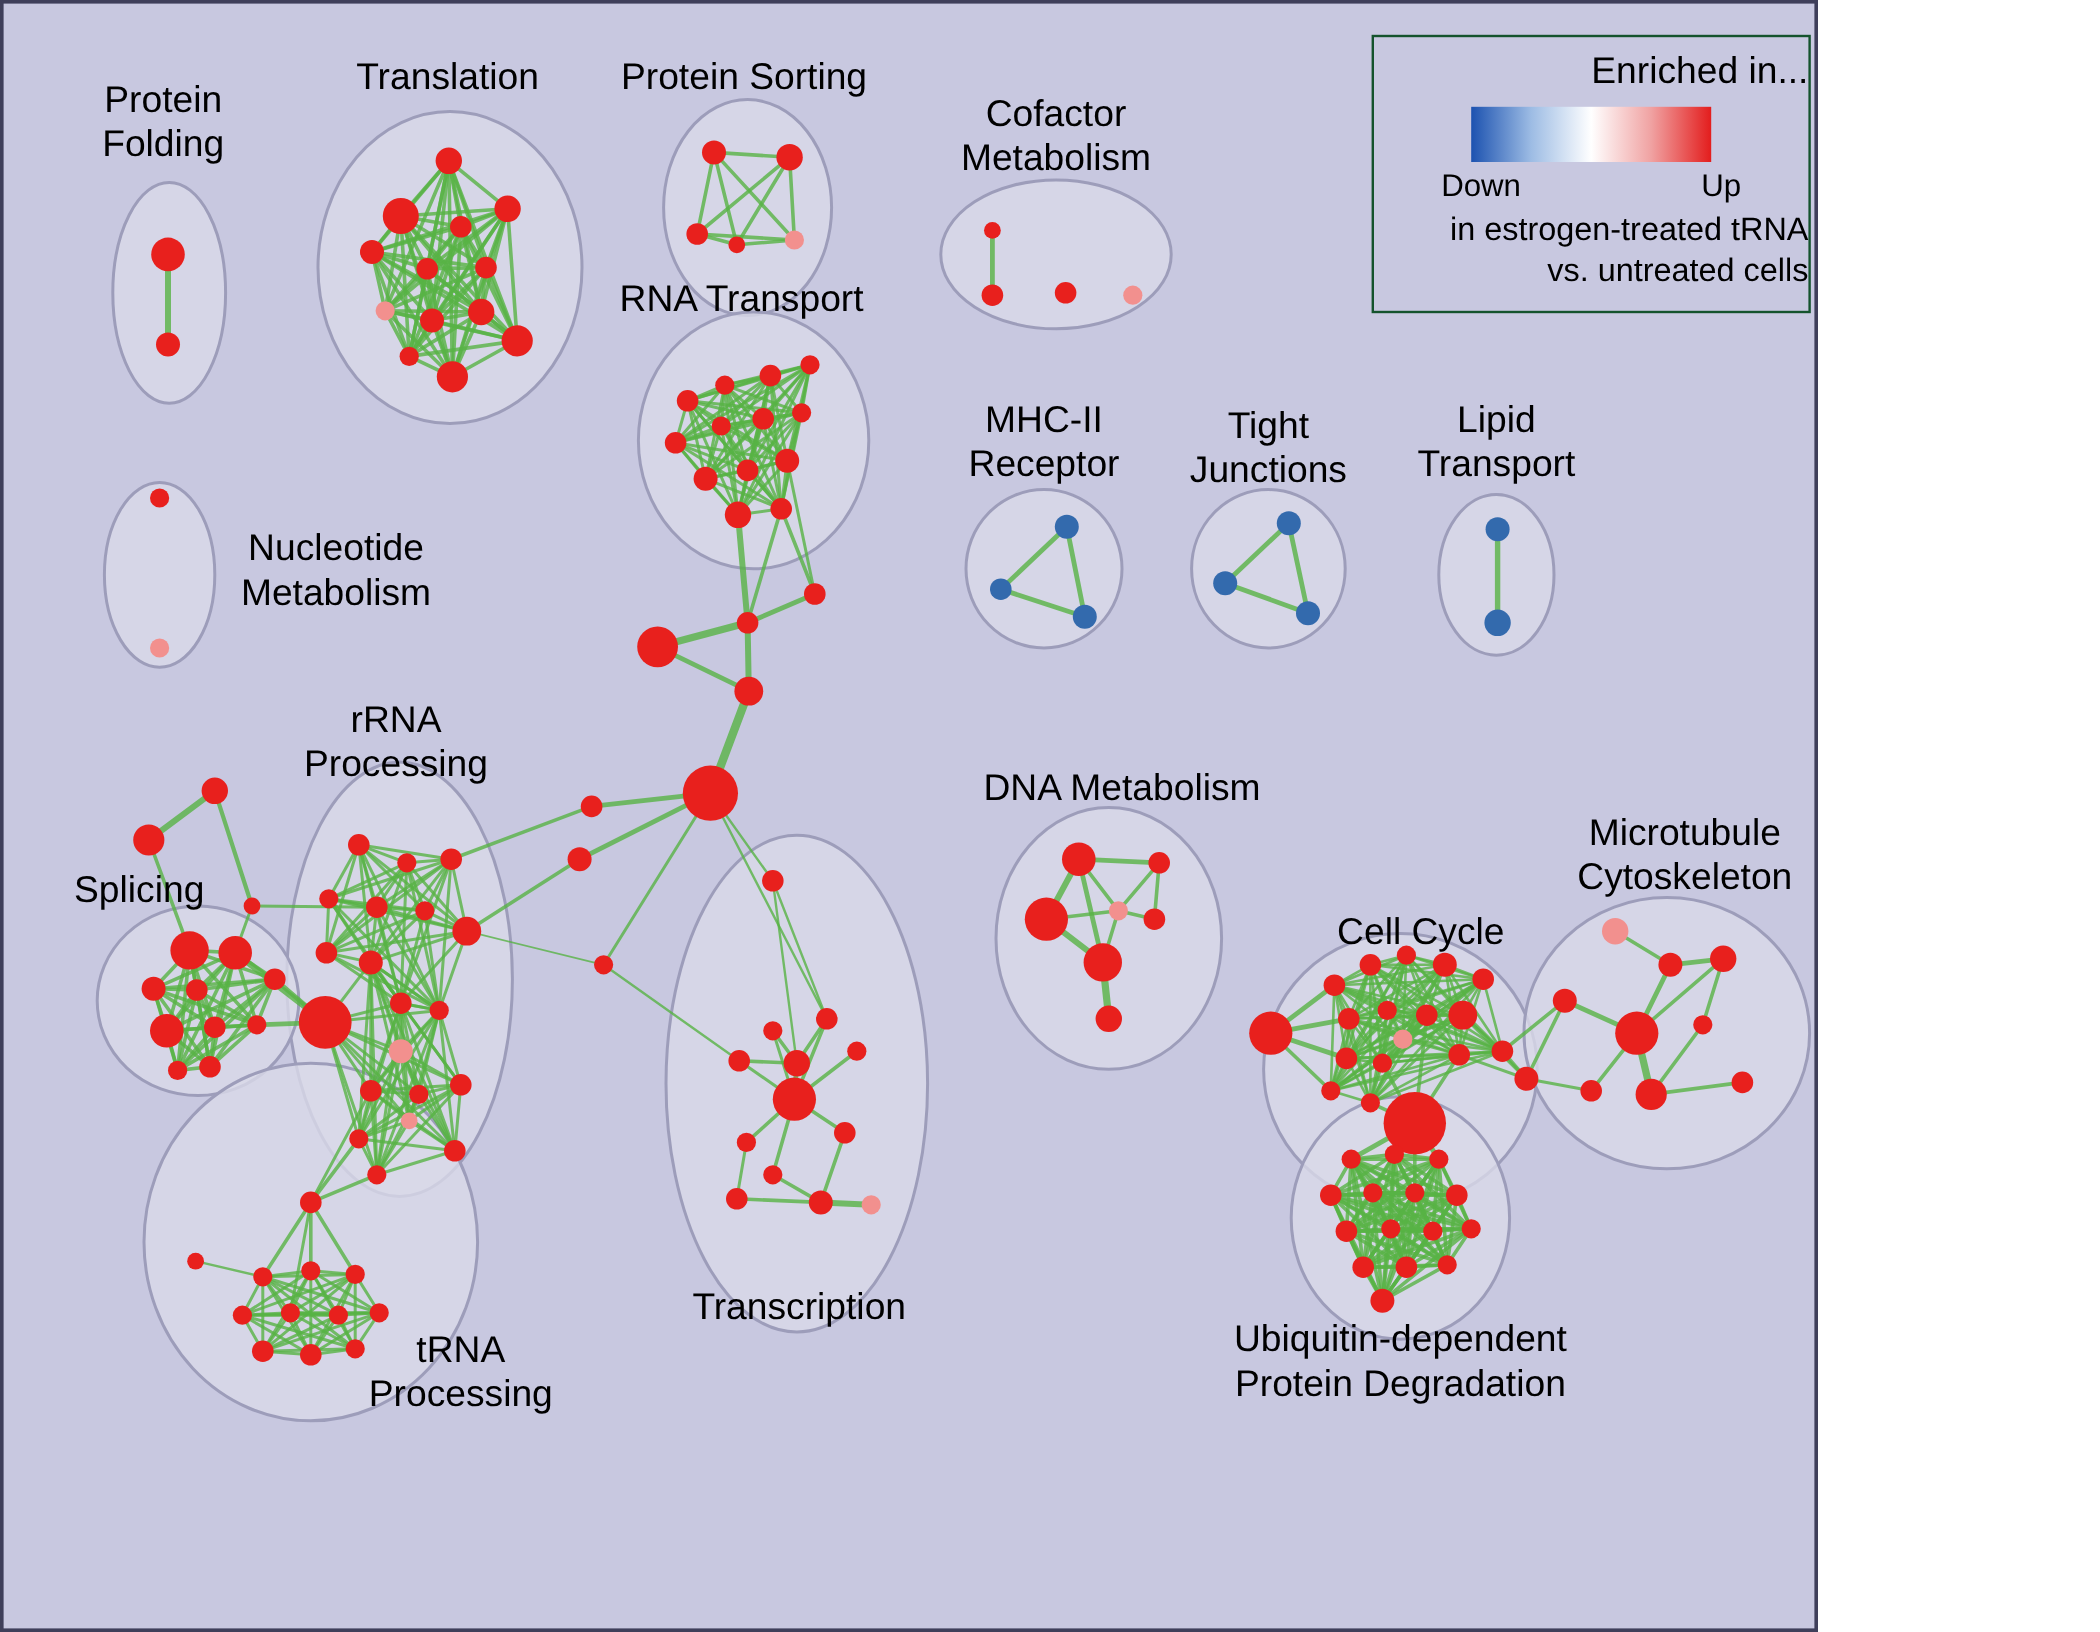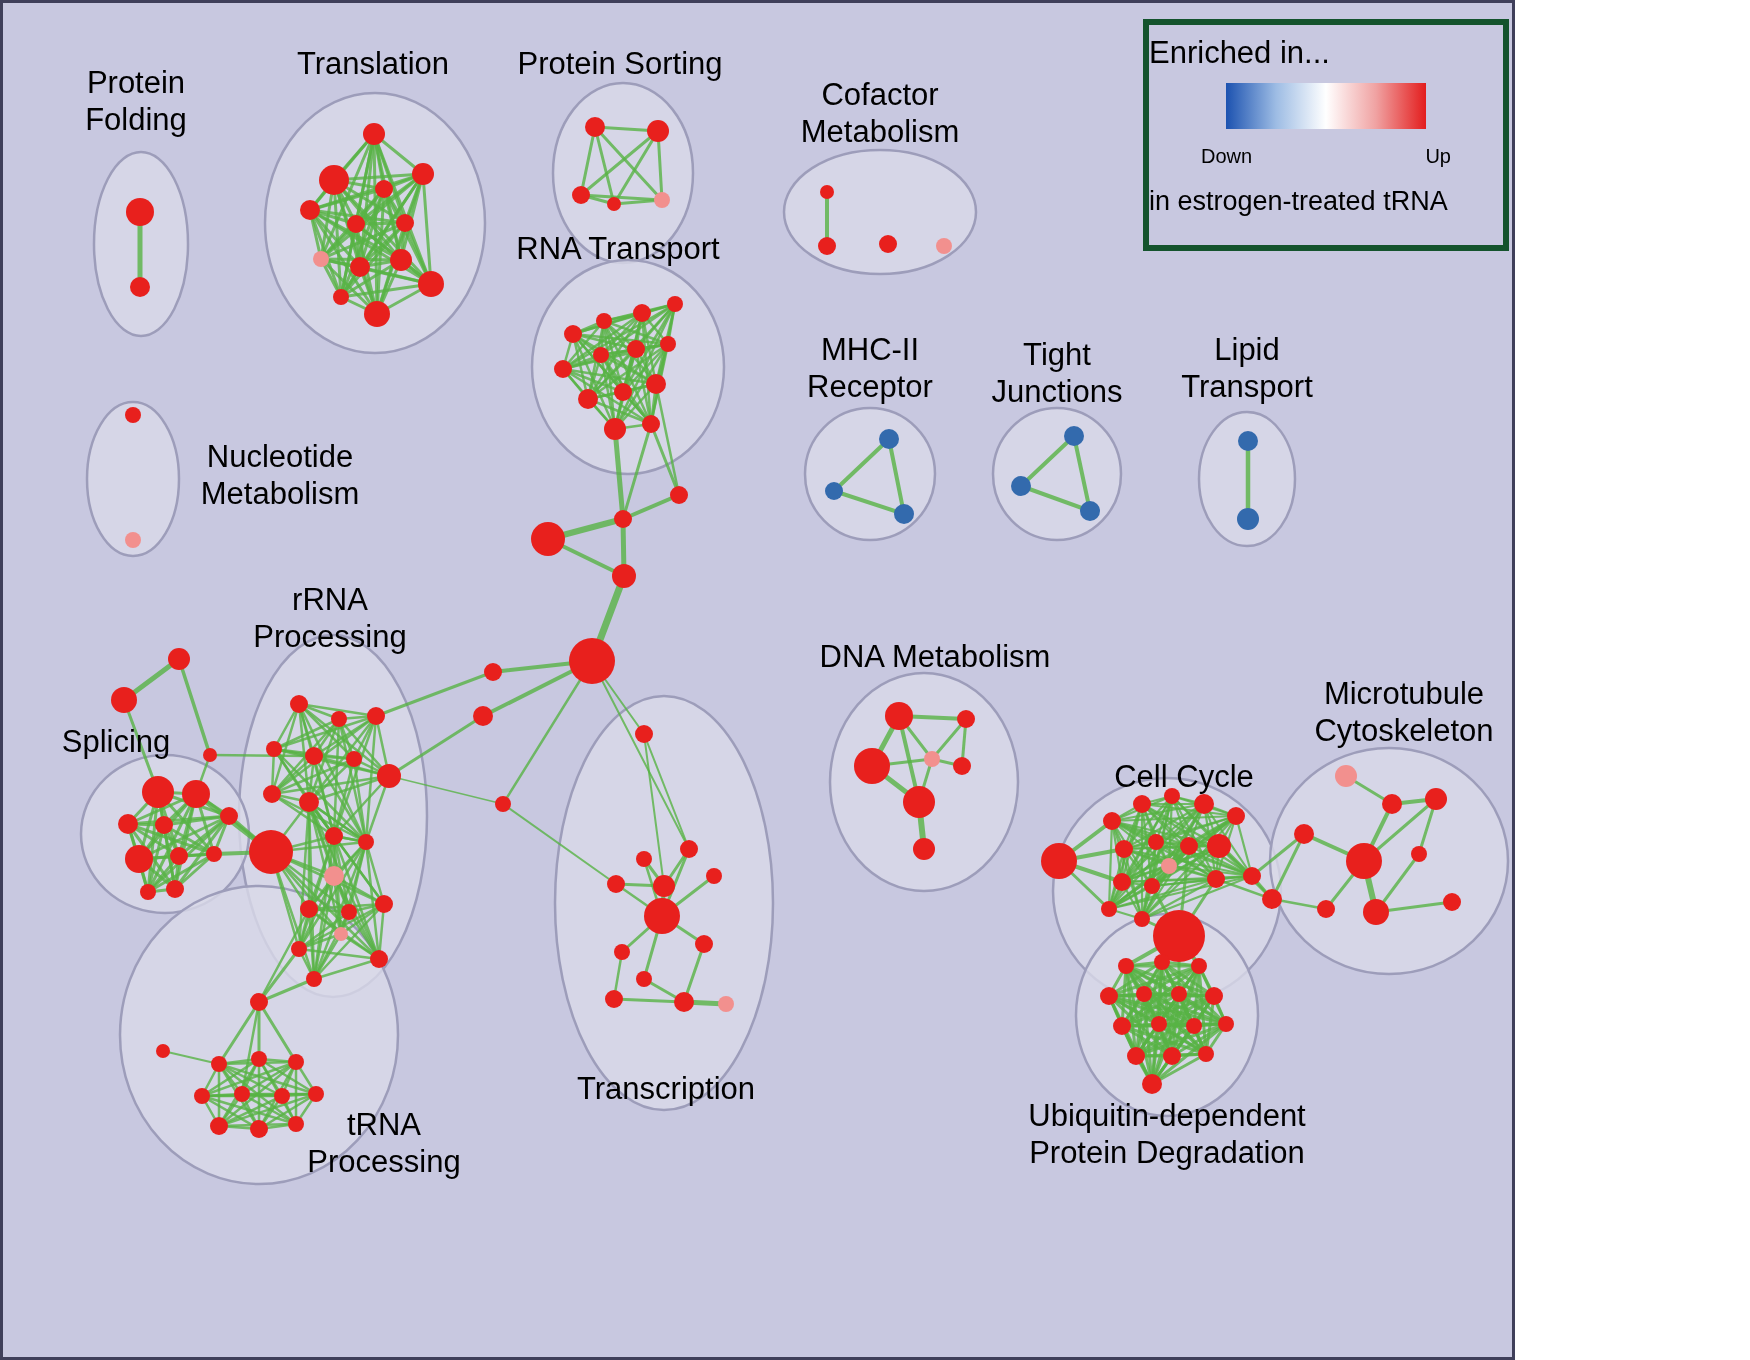--- a/index.html
+++ b/index.html
@@ -2,25 +2,25 @@
 <html><head>
 <meta charset="utf-8">
 <style>
   html,body{margin:0;padding:0;background:#ffffff;font-family:"Liberation Sans",sans-serif;}
   .figure{position:relative;width:1515px;height:1360px;box-sizing:border-box;
           border:3px solid #3f3f5a;background:#c8c8e0;overflow:hidden;}
   .figure svg{position:absolute;left:0;top:0;}
   .cluster{fill:#dadae8;fill-opacity:.8;stroke:#9d9dba;stroke-width:2.5;}
   .edges line{stroke-linecap:round;stroke-opacity:.8;}
   .cluster-label{font-size:31px;fill:#000;text-anchor:middle;font-family:"Liberation Sans",sans-serif;}
-  .legend{position:absolute;left:1140px;top:16px;width:366px;height:232px;border:6px solid #14532d;
-          box-sizing:border-box;text-align:left;background:transparent;}
+  .legend{position:absolute;left:1140px;top:26px;width:366px;height:232px;border:2px solid #14532d;
+          box-sizing:border-box;text-align:right;background:transparent;}
   .legend-title{font-size:31px;margin-top:10px;color:#000;}
   .legend-bar{width:200px;height:46px;margin:12px auto 4px auto;}
-  .legend-ends{width:250px;margin:16px auto;display:flex;justify-content:space-between;font-size:20px;color:#000;}
+  .legend-ends{width:250px;margin:4px auto;display:flex;justify-content:space-between;font-size:26px;color:#000;}
   .legend-sub{font-size:27px;line-height:34px;color:#000;}
 </style>
 </head>
 <body>
 
 <div class="figure">
   <svg id="network-svg" width="1750" height="1360" viewBox="0 0 1750 1360">
       <ellipse cx="138" cy="241" rx="47" ry="92" class="cluster"></ellipse>
       <ellipse cx="372" cy="220" rx="110" ry="130" class="cluster"></ellipse>
       <ellipse cx="620" cy="170" rx="70" ry="90" class="cluster"></ellipse>
@@ -925,14 +925,15 @@
     </svg>
 
   <div class="legend">
     <div class="legend-title">Enriched in...</div>
     <div class="legend-bar" id="legend-bar" style="background: linear-gradient(to right, rgb(28, 82, 176), rgb(157, 188, 228), rgb(255, 255, 255), rgb(240, 162, 162), rgb(227, 29, 29));"></div>
     <div class="legend-ends">
       <span>Down</span>
       <span>Up</span>
     </div>
     <div class="legend-sub">in estrogen-treated tRNA</div>
+    <div class="legend-sub">vs. untreated cells</div>
   </div>
 </div>
 
 </body></html>

